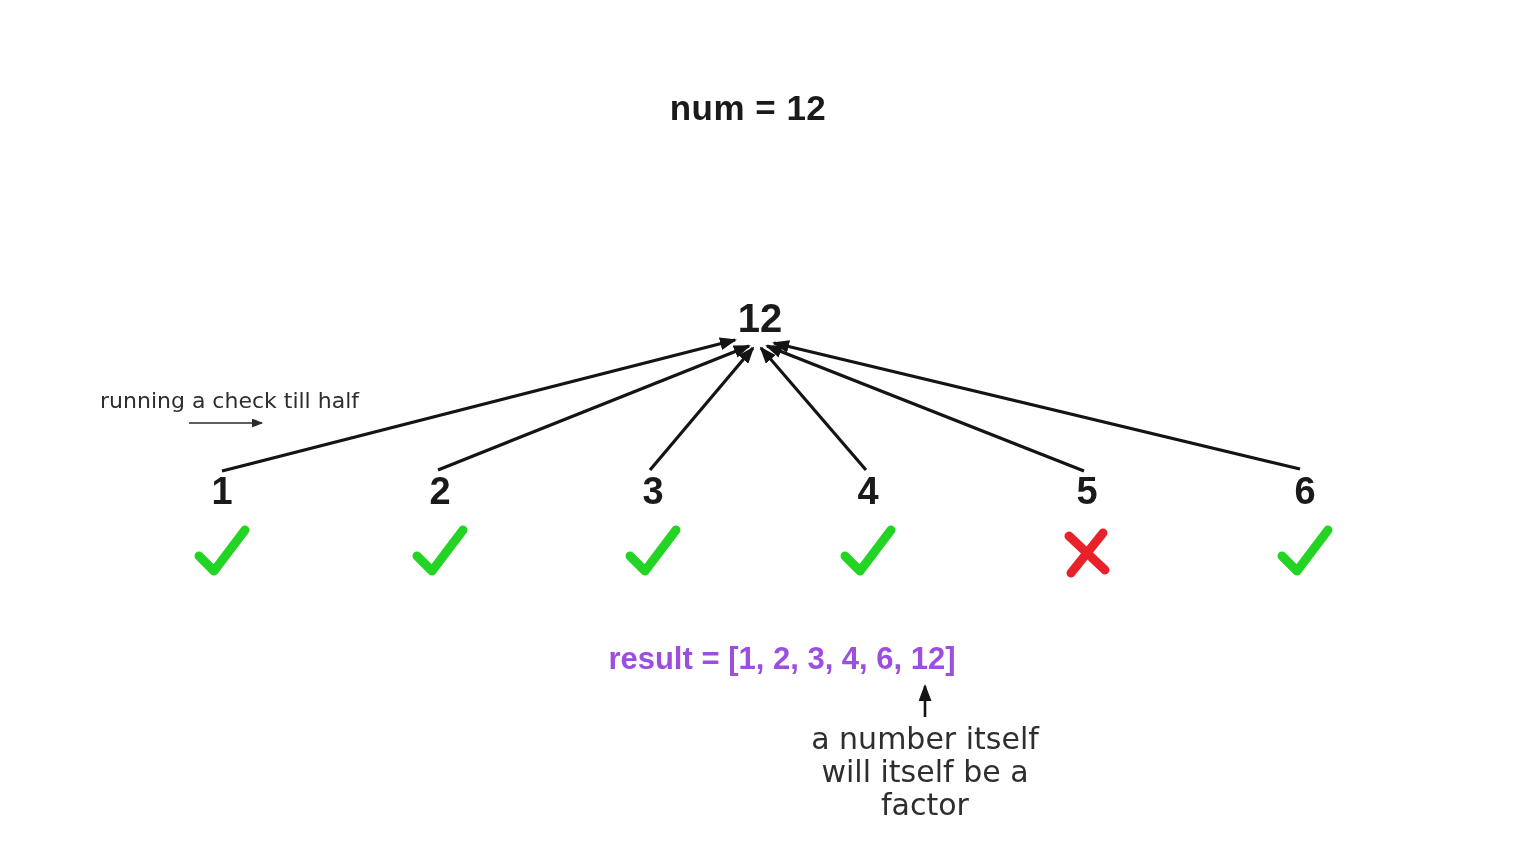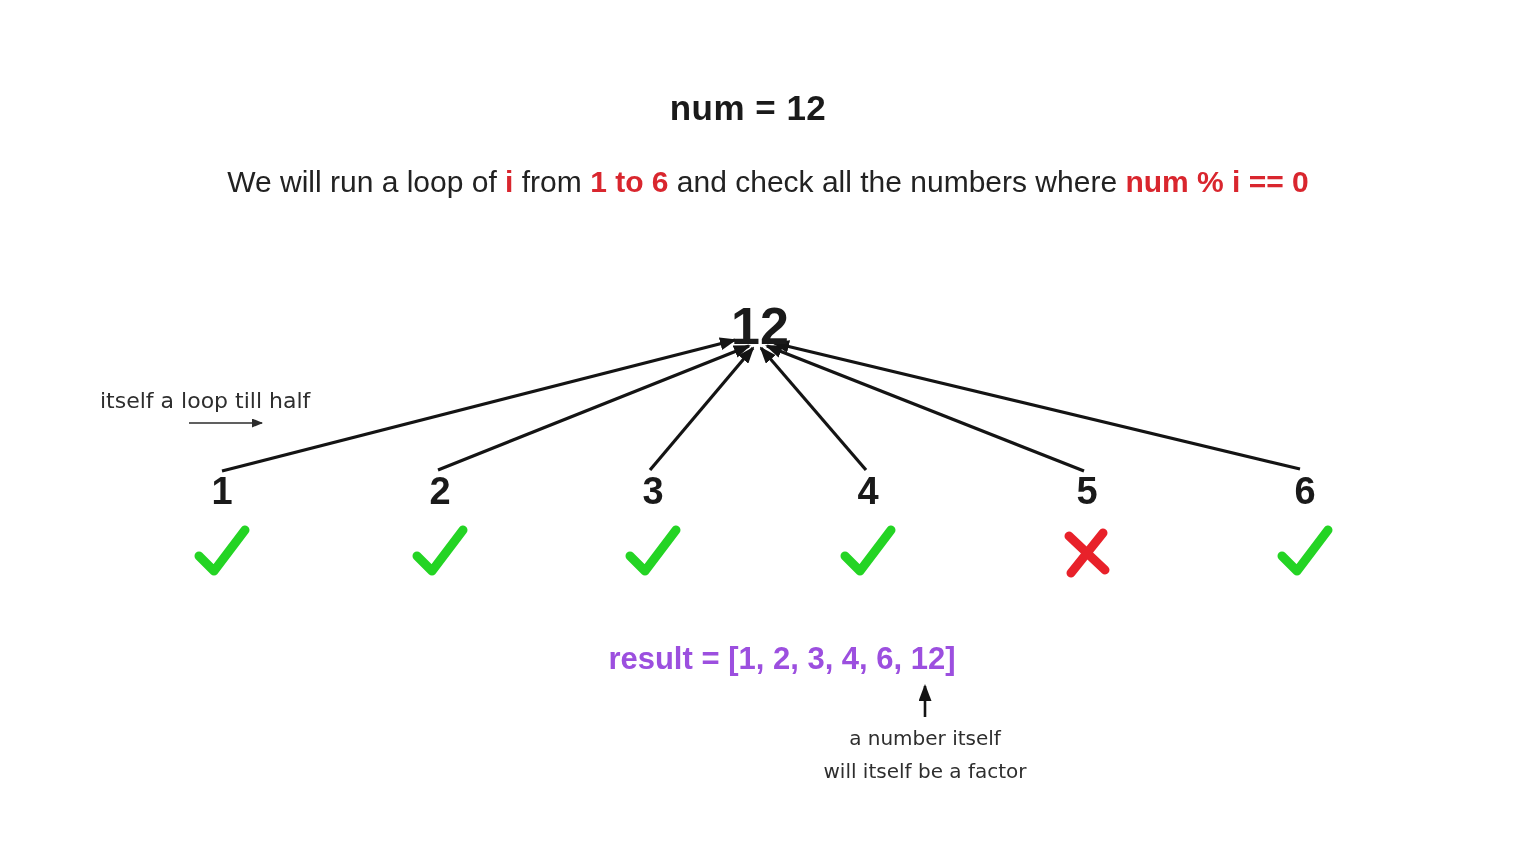--- a/index.html
+++ b/index.html
@@ -35,21 +35,21 @@
   .sentence .hl{color:var(--red);font-weight:bold;}
 
   .arrows-layer{position:absolute;inset:0;pointer-events:none;}
   .tree-line{stroke:#141414;stroke-width:3.2;}
   .thin-line{stroke:#2b2b2b;stroke-width:1.6;}
   .up-line{stroke:#141414;stroke-width:2.6;}
 
   .root-label{
     position:absolute;top:296px;left:760px;
     transform:translateX(-50%);
-    font-size:52px;font-weight:bold;color:var(--ink);
+    font-size:40px;font-weight:bold;color:var(--ink);
   }
   .loop-note{
     position:absolute;top:388px;left:100px;
     font-family:"DejaVu Sans", sans-serif;
     font-size:22px;color:var(--soft_ink);
   }
 
   .factor{
     position:absolute;top:472px;width:90px;
     transform:translateX(-50%);
@@ -64,21 +64,21 @@
 
   .result{
     position:absolute;top:641px;left:0;right:0;
     text-align:center;
     font-size:31px;font-weight:bold;color:var(--purple);margin-left:28px;
   }
   .annotation{
     position:absolute;top:722px;left:775px;width:300px;
     text-align:center;
     font-family:"DejaVu Sans", sans-serif;
-    font-size:20px;color:var(--soft_ink);
+    font-size:30px;color:var(--soft_ink);
     line-height:33px;
   }
 </style>
 </head>
 <body>
 
 <div class="canvas">
 
   <svg class="arrows-layer" width="1536" height="864" viewBox="0 0 1536 864">
     <defs>
@@ -94,25 +94,24 @@
     <line class="tree-line" x1="650" y1="470" x2="753" y2="348" marker-end="url(#ah)"></line>
     <line class="tree-line" x1="866" y1="470" x2="761" y2="348" marker-end="url(#ah)"></line>
     <line class="tree-line" x1="1084" y1="471" x2="767" y2="346" marker-end="url(#ah)"></line>
     <line class="tree-line" x1="1300" y1="469" x2="774" y2="343" marker-end="url(#ah)"></line>
     <line class="thin-line" x1="189" y1="423" x2="262" y2="423" marker-end="url(#ah-small)"></line>
     <line class="up-line" x1="925" y1="717" x2="925" y2="686" marker-end="url(#ah)"></line>
   </svg>
 
   <div class="title">num = 12</div>
 
-  <div class="sentence"><span>We will run a loop of </span><span class="hl">i</span><span> from </span><span class="hl">1 to 6</span><span> and check all the numbers where </span><span class="hl">num % i == 0</span></div>
 
   <div class="root-label">12</div>
 
-  <div class="loop-note">itself a loop till half</div>
+  <div class="loop-note">running a check till half</div>
 
   <div class="factor status-check" style="left:222px">
     <div class="factor-num">1</div>
     <svg class="mark mark-check" width="64" height="58" viewBox="0 0 64 58">
         <path class="check-path" d="M9 34 L24 49 L55 8"></path>
       </svg>
 
   </div>
   <div class="factor status-check" style="left:440px">
     <div class="factor-num">2</div>

